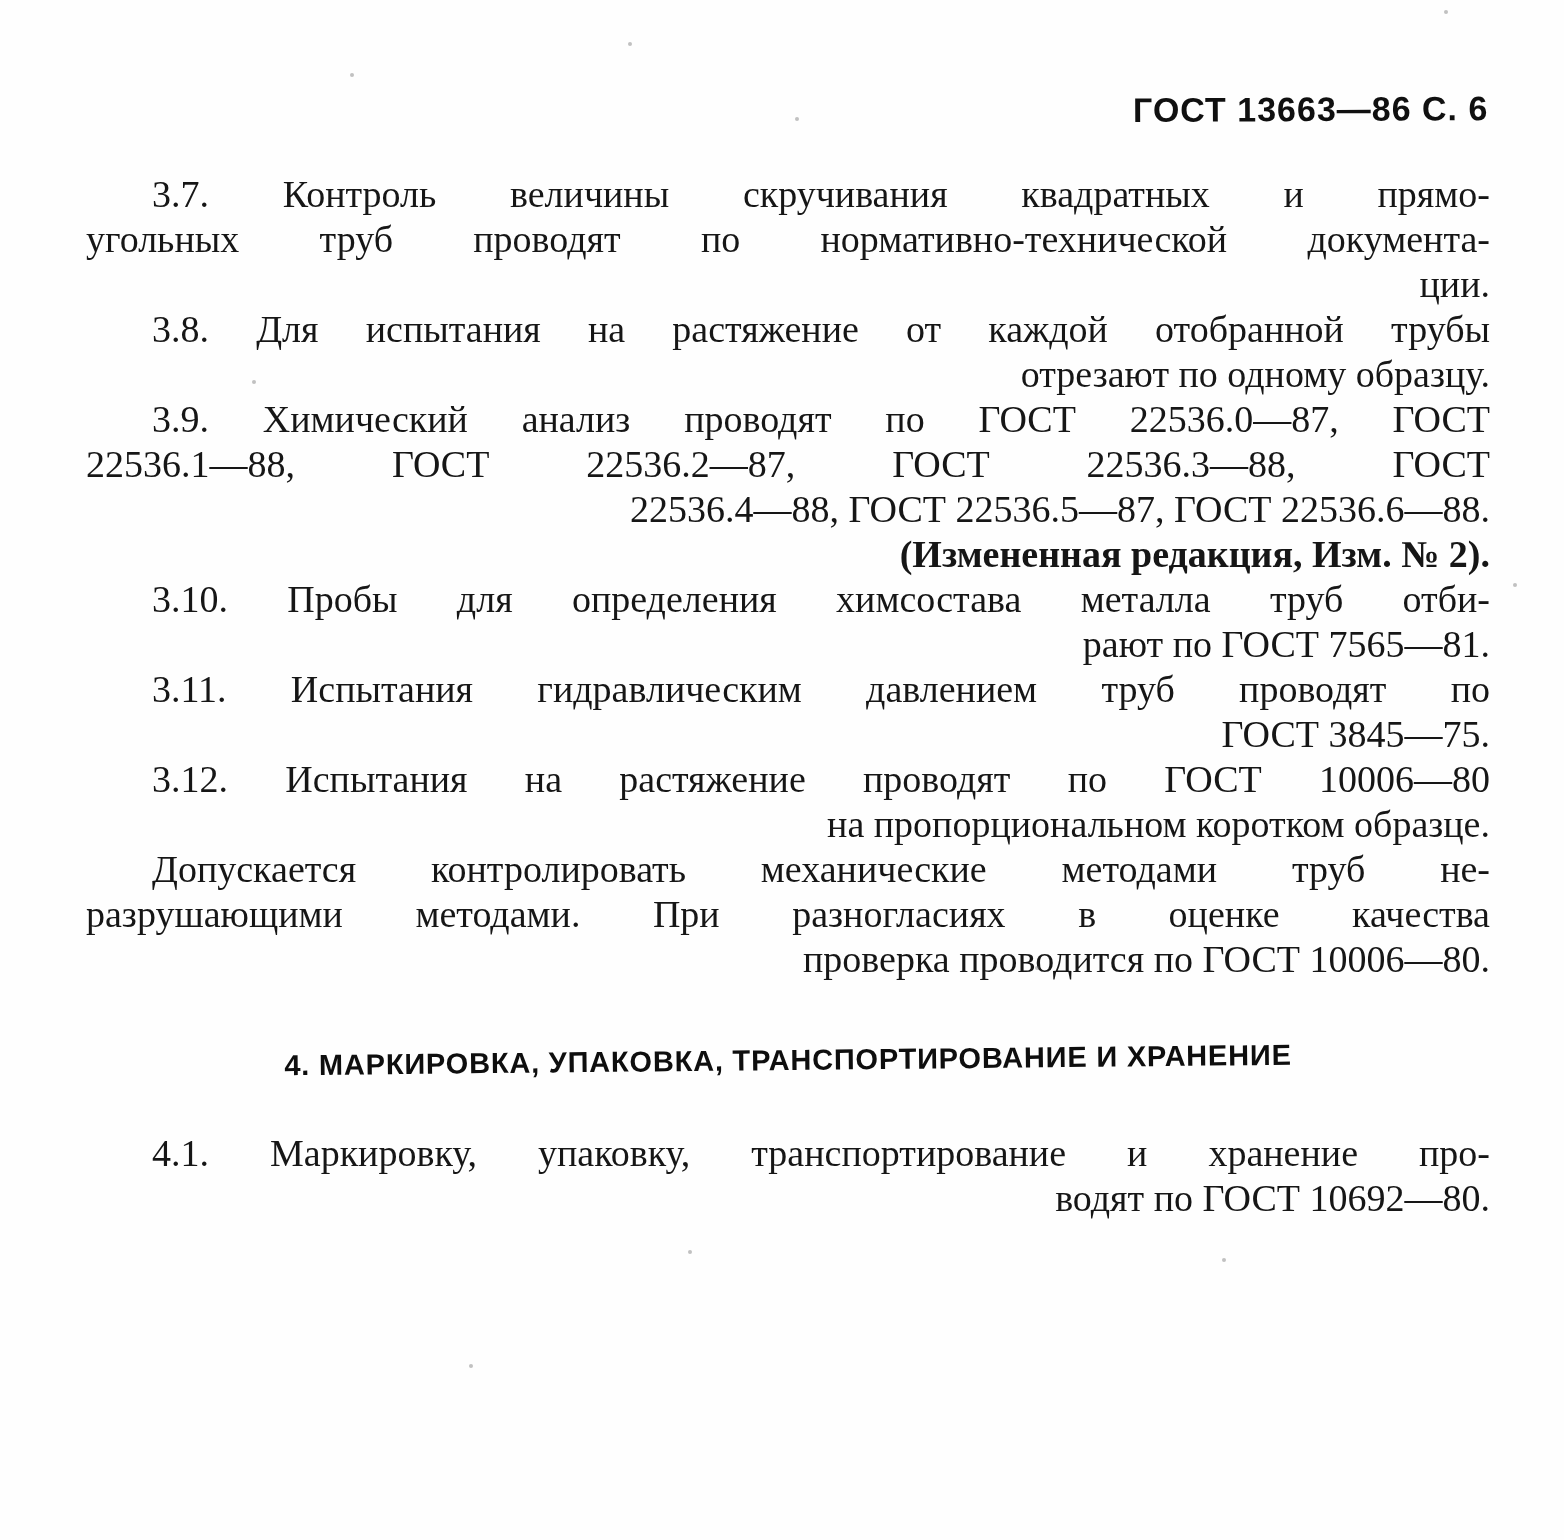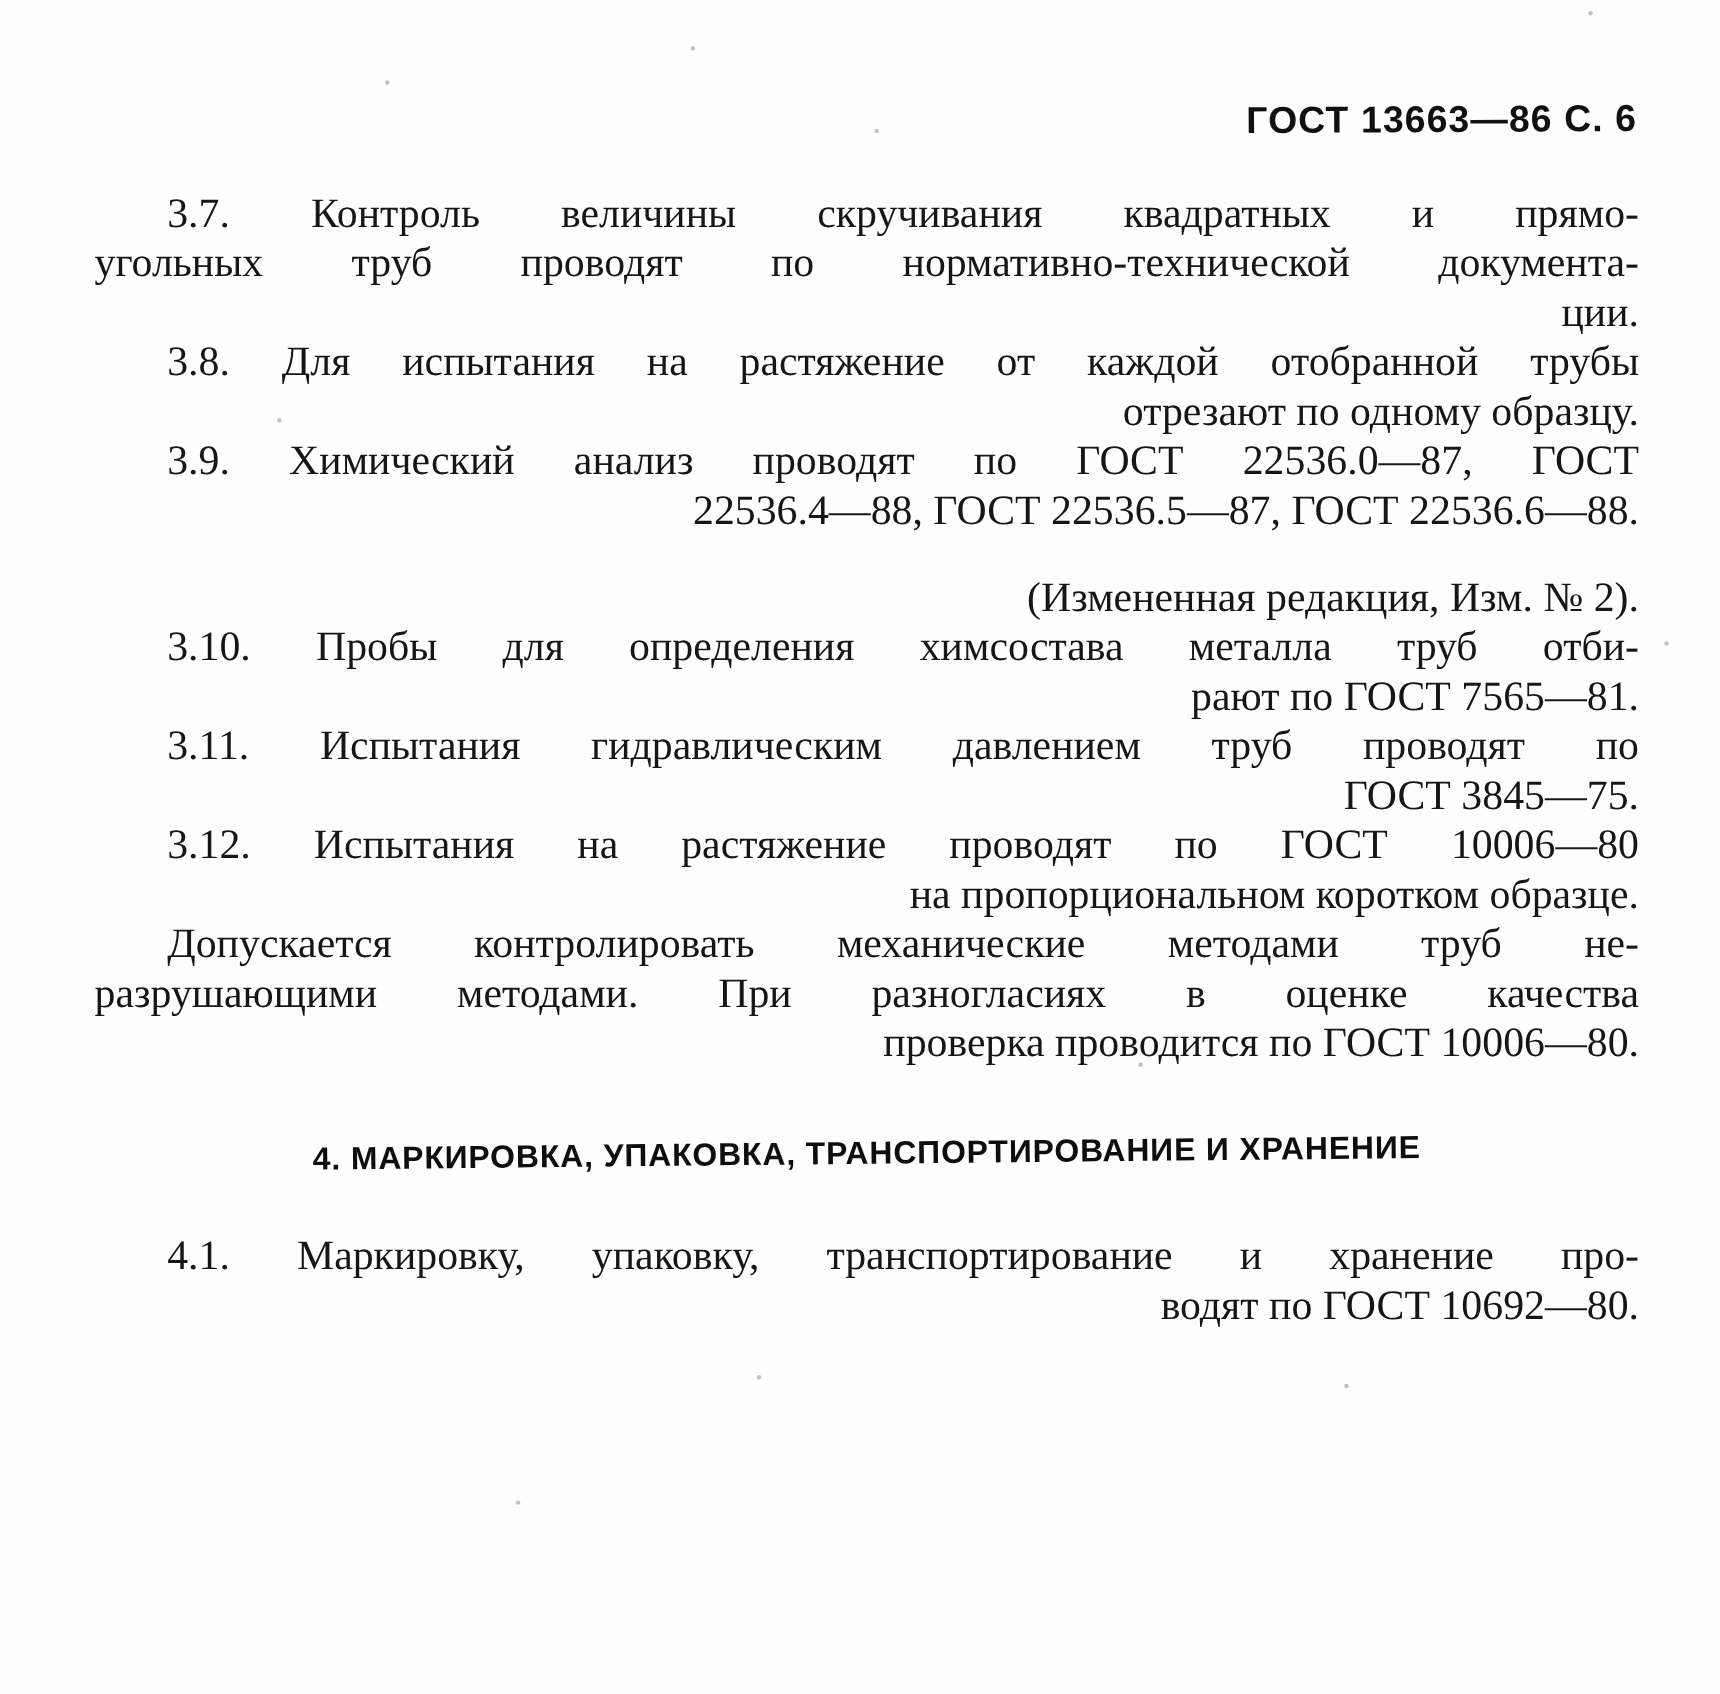--- a/index.html
+++ b/index.html
@@ -25,21 +25,21 @@
   }
   .doc-body {
     position: absolute;
     top: 172px;
     left: 86px;
     width: 1404px;
     font-size: 38px;
     line-height: 45px;
   }
   .para { margin: 0; }
-  .para.bold { font-weight: 400; margin-top: 34px; }
+  .para.bold { font-weight: 700; }
   .line { text-align: right; white-space: normal; }
   .line.j { text-align: justify; text-align-last: justify; }
   .line.ind { text-indent: 66px; }
   .section-heading {
     margin: 56px 0 48px 0;
     text-align: center;
     font-family: "Liberation Sans", sans-serif;
     font-weight: 700;
     font-size: 29px;
     letter-spacing: 0.8px;
@@ -67,20 +67,21 @@
         <div class="line j ind">3.7. Контроль величины скручивания квадратных и прямо-</div>
         <div class="line j">угольных труб проводят по нормативно-технической документа-</div>
         <div class="line">ции.</div>
       </div>
       <div class="para">
         <div class="line j ind">3.8. Для испытания на растяжение от каждой отобранной трубы</div>
         <div class="line">отрезают по одному образцу.</div>
       </div>
       <div class="para">
         <div class="line j ind">3.9. Химический анализ проводят по ГОСТ 22536.0—87, ГОСТ</div>
+        <div class="line j">22536.1—88, ГОСТ 22536.2—87, ГОСТ 22536.3—88, ГОСТ</div>
         <div class="line">22536.4—88, ГОСТ 22536.5—87, ГОСТ 22536.6—88.</div>
       </div>
       <div class="para bold">
         <div class="line ind">(Измененная редакция, Изм. № 2).</div>
       </div>
       <div class="para">
         <div class="line j ind">3.10. Пробы для определения химсостава  металла труб отби-</div>
         <div class="line">рают по ГОСТ 7565—81.</div>
       </div>
       <div class="para">

